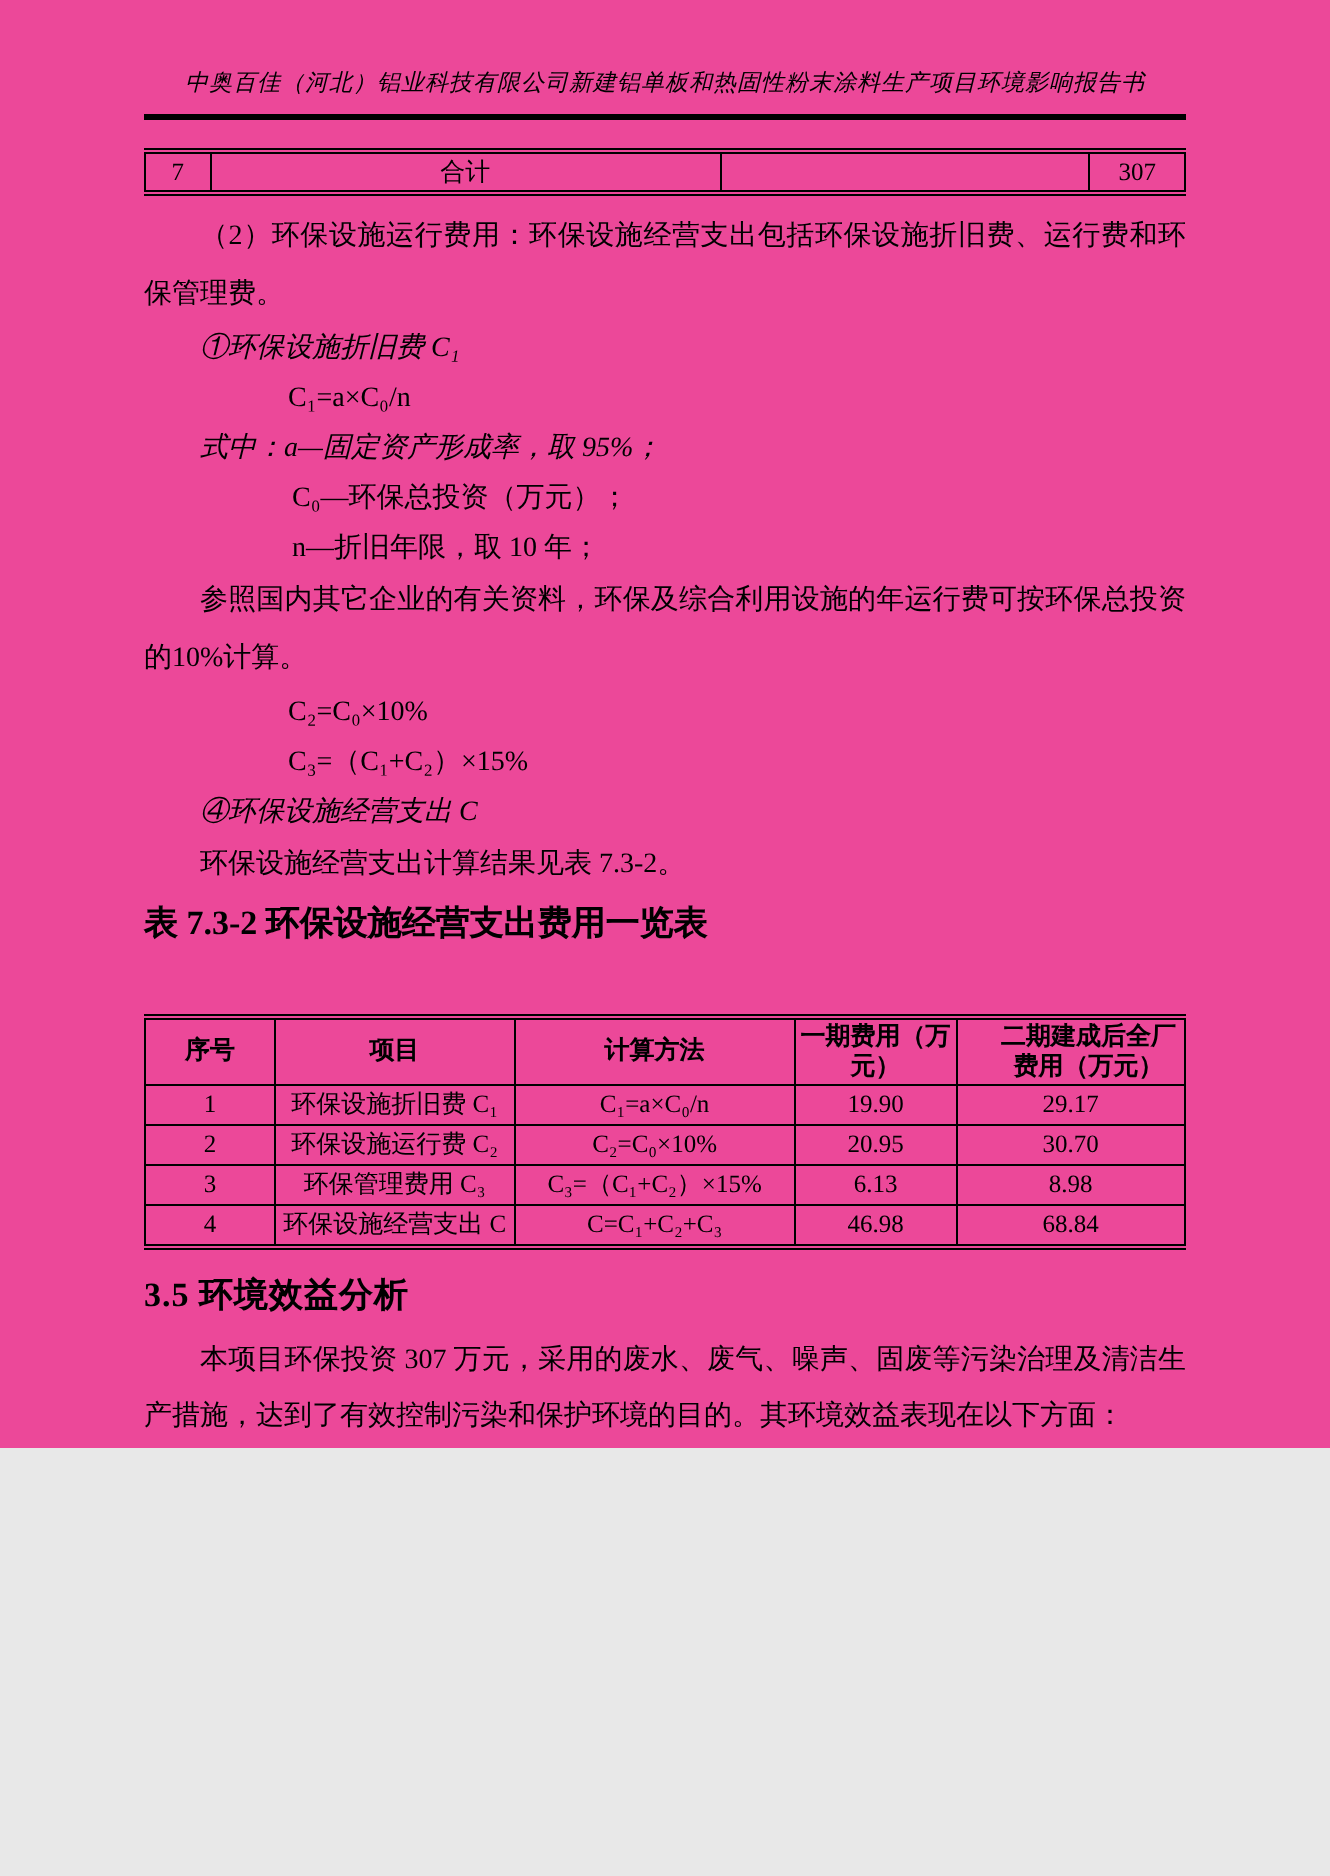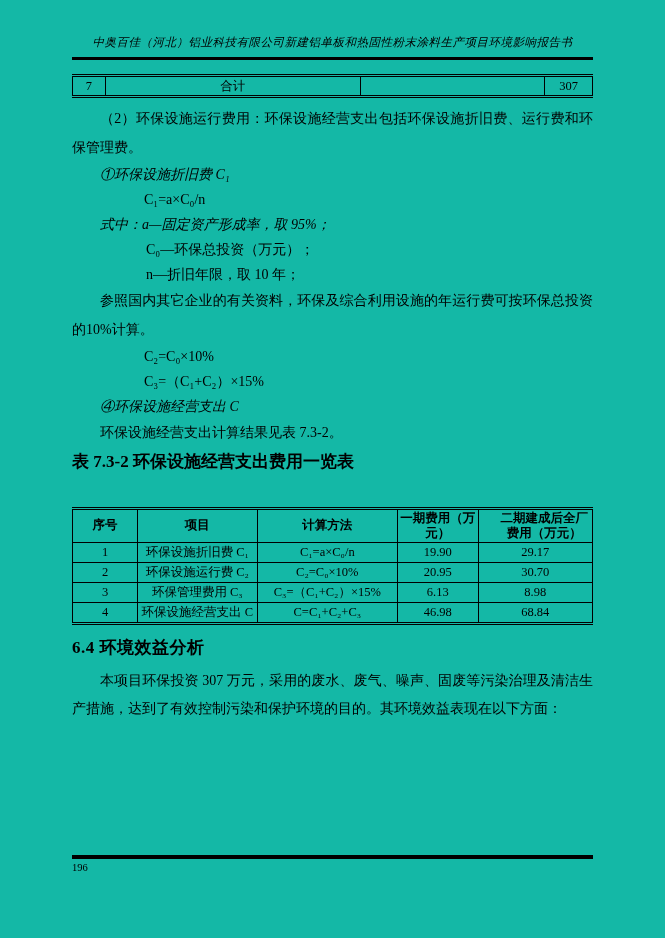--- a/index.html
+++ b/index.html
@@ -1,19 +1,19 @@
 <!DOCTYPE html>
 <html><head>
 <meta charset="utf-8">
 <style>
   * { margin:0; padding:0; box-sizing:border-box; }
   html,body { background:#e8e8e8; }
   body { font-family:"Liberation Serif","DejaVu Serif",serif; color:#000; }
   .page {
-    position:relative; width:665px; height:938px; background:#14b8a6;
+    position:relative; width:665px; height:724px; background:#ec4899;
     margin:0 auto; overflow:hidden;
   }
   .content { padding:34px 72px 0 72px; }
   .doc-header {
     text-align:center; font-size:11.5px; font-style:italic;
     letter-spacing:0.5px; line-height:16px; padding-bottom:7px;
   }
   .header-rule { height:3px; border-top:2.5px solid #000; border-bottom:1px solid #000; }
   table { border-collapse:collapse; width:100%; }
   .carryover-table { margin-top:14px; border-top:3px double #000; border-bottom:3px double #000; }
@@ -126,21 +126,21 @@
           <td>4</td>
           <td>环保设施经营支出 C</td>
           <td>C=C₁+C₂+C₃</td>
           <td>46.98</td>
           <td>68.84</td>
         </tr>
       </tbody>
     </table>
 
 
-    <h2 class="section-heading">6.4 环境效益分析</h2>
+    <h2 class="section-heading">3.5 环境效益分析</h2>
     <p class="para">本项目环保投资 307 万元，采用的废水、废气、噪声、固废等污染治理及清洁生产措施，达到了有效控制污染和保护环境的目的。其环境效益表现在以下方面：</p>
 
   </div>
 
   <div class="footer">
     <div class="footer-rule"></div>
     <div class="page-number">196</div>
   </div>
 </div>
 

